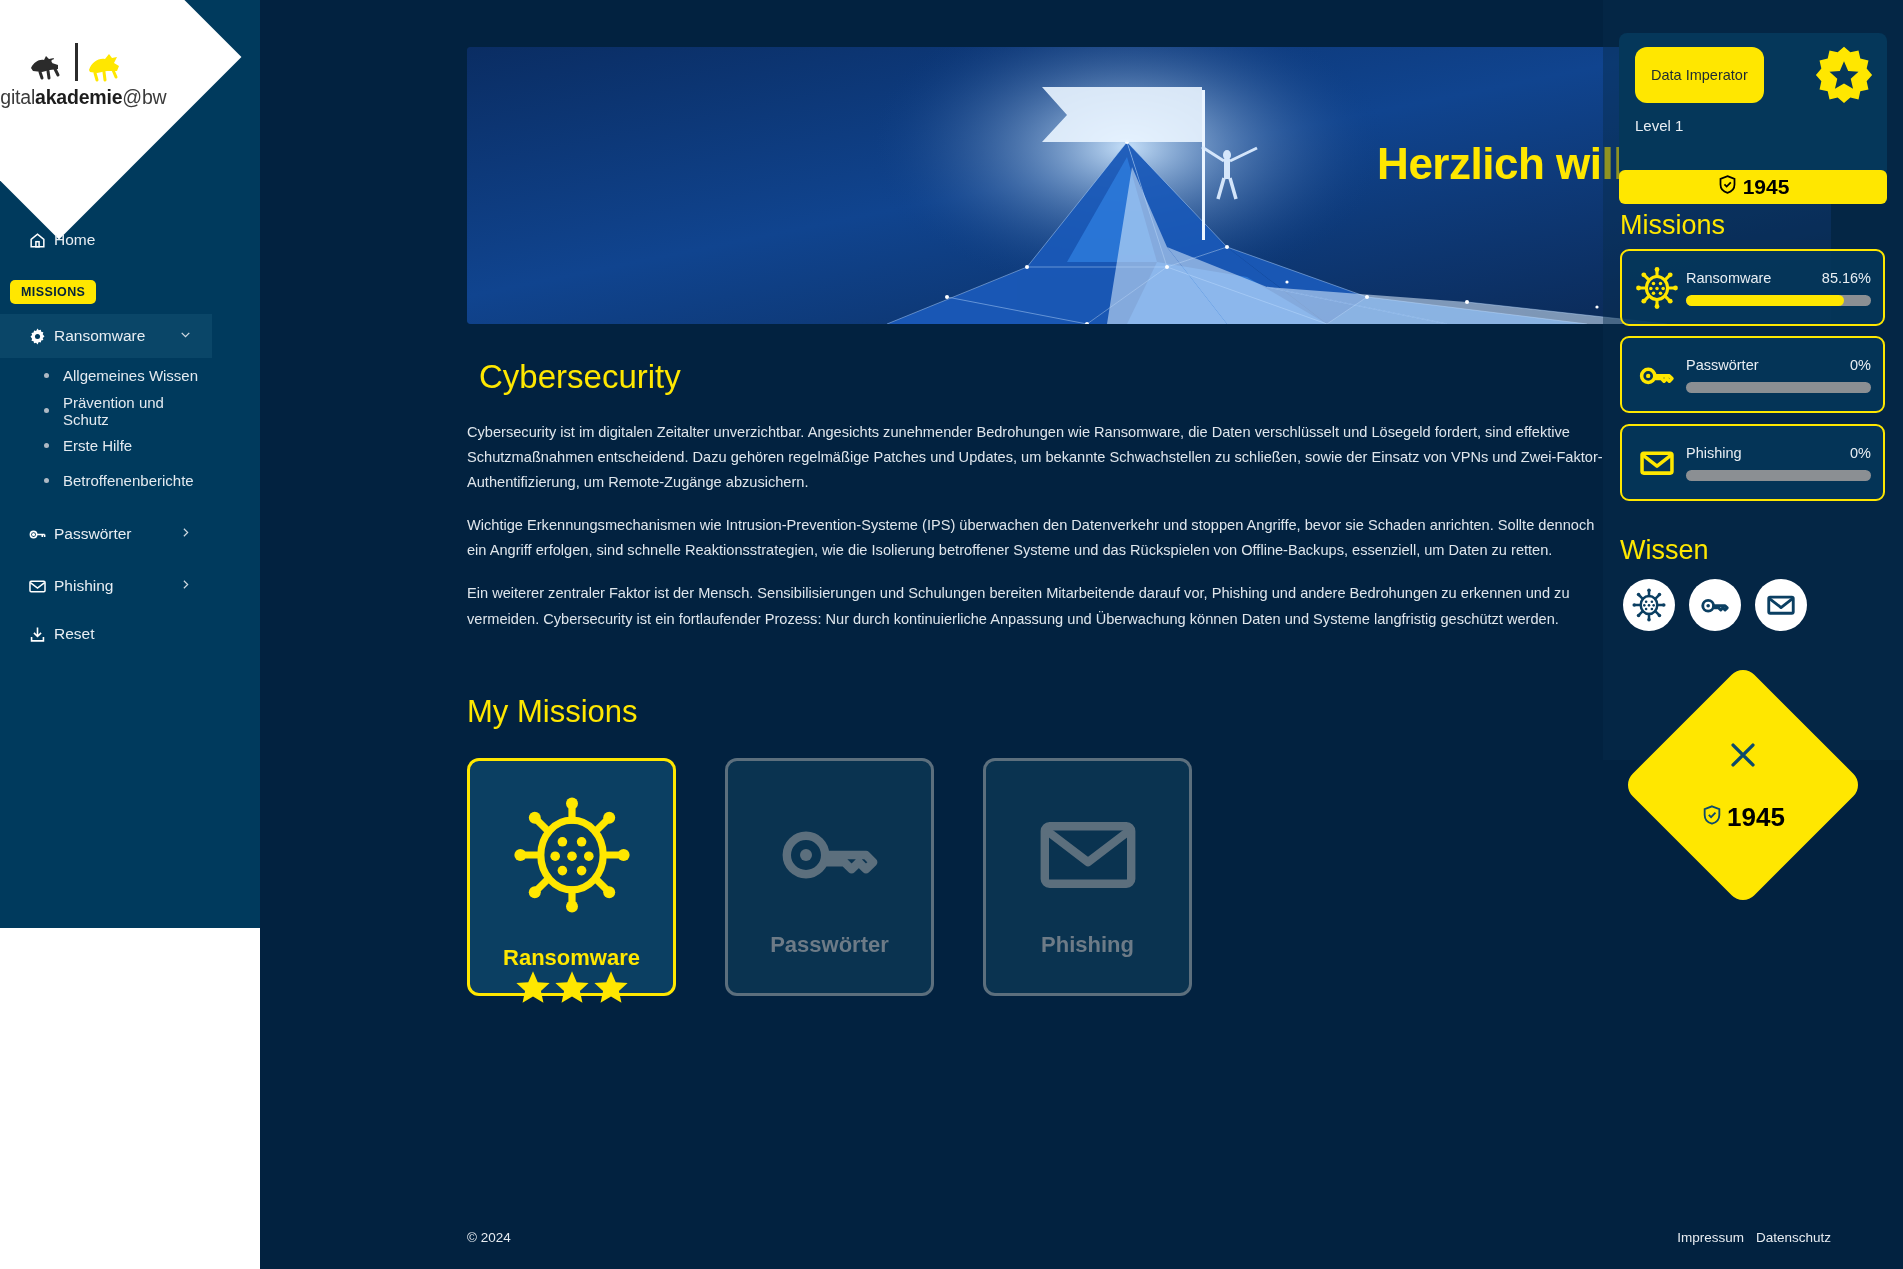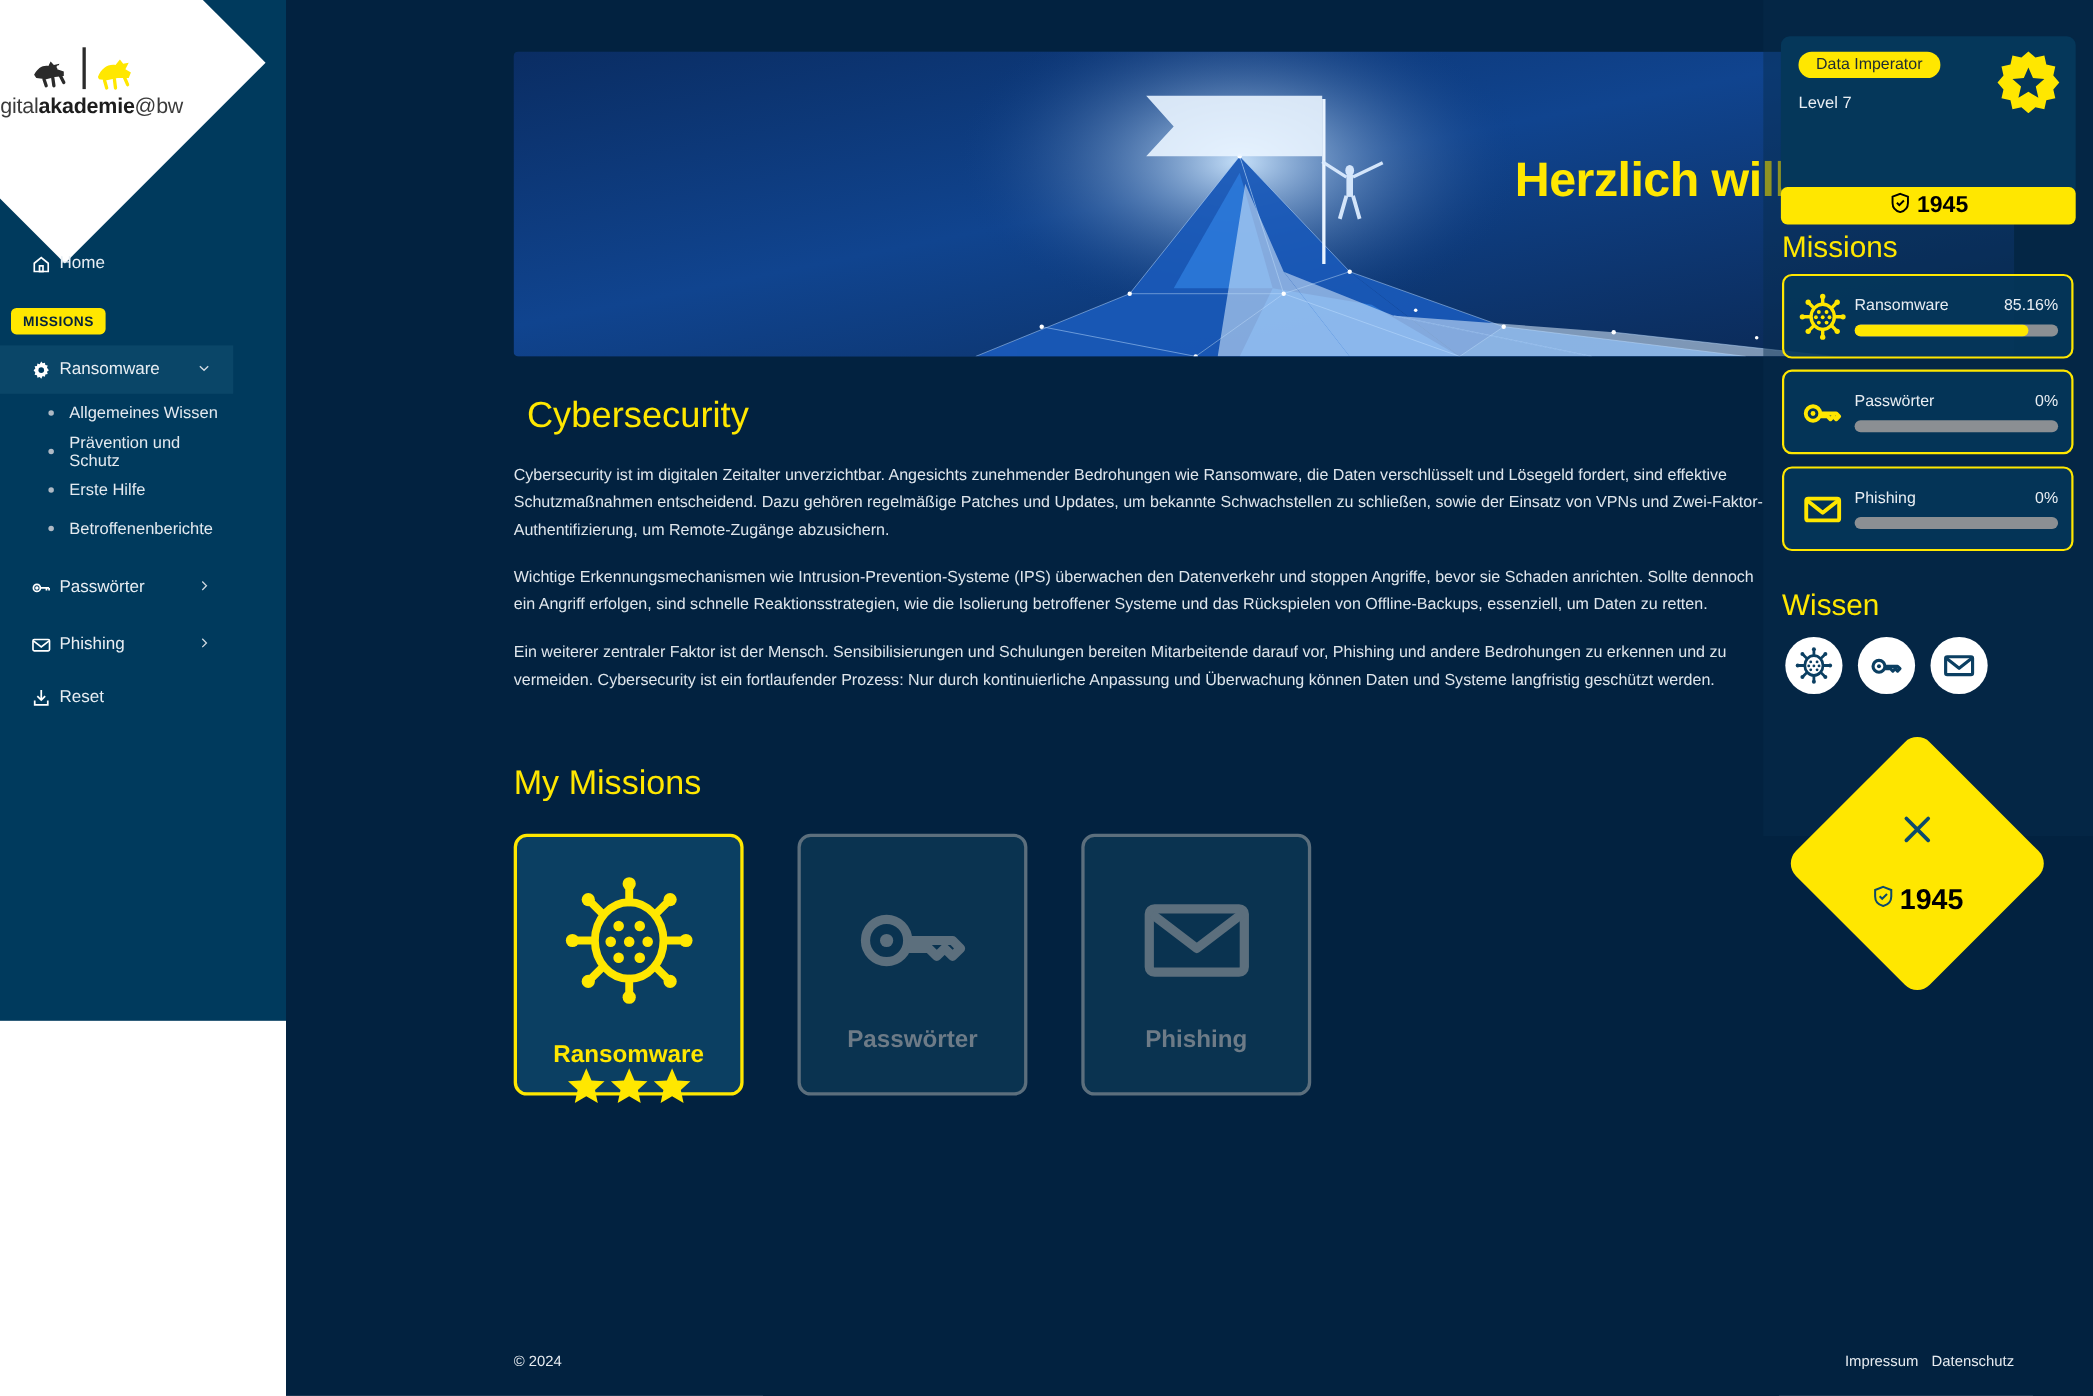--- a/index.html
+++ b/index.html
@@ -158,21 +158,21 @@
   .level-card {
     position:absolute; left:16px; top:33px;
     width: 268px; height: 145px;
     background:#05375a;
     border-radius: 8px;
     padding: 14px 16px;
   }
   .rank-chip {
     display:inline-block;
     background:#ffe700; color:#1d2b33;
-    font-size:14.5px; padding:4px 16px;
+    font-size:14.5px; padding:20px 16px;
     border-radius: 12px;
   }
   .level-txt { color:#e9eef3; font-size:15px; margin-top:14px; }
   .badge-star {
     position:absolute; right:14px; top:12px;
     width:58px; height:58px;
   }
   .score-bar {
     position:absolute; left:16px; top:170px;
     width: 268px; height: 34px;
@@ -492,21 +492,21 @@
         <a href="#" style="color:#e6ebf0;text-decoration:none">Datenschutz</a>
       </span>
     </div>
 
   </main>
 
   <aside id="rightpanel">
 
     <div class="level-card">
       <span class="rank-chip">Data Imperator</span>
-      <div class="level-txt">Level 7</div>
+      <div class="level-txt">Level 1</div>
       <span class="badge-star">
         <svg width="58" height="58" viewBox="0 0 64 64">
           <path d="M32 2 l7 6 9-2 2 9 9 2 -2 9 6 7 -6 7 2 9 -9 2 -2 9 -9-2 -7 6 -7-6 -9 2 -2-9 -9-2 2-9 -6-7 6-7 -2-9 9-2 2-9 9 2 Z" fill="#ffe700"></path>
           <polygon points="32,18 36.6,28.6 48,29.6 39.4,37.2 42,48.4 32,42.4 22,48.4 24.6,37.2 16,29.6 27.4,28.6" fill="#05375a"></polygon>
         </svg>
       </span>
     </div>
 
     <div class="score-bar">
       <span>

